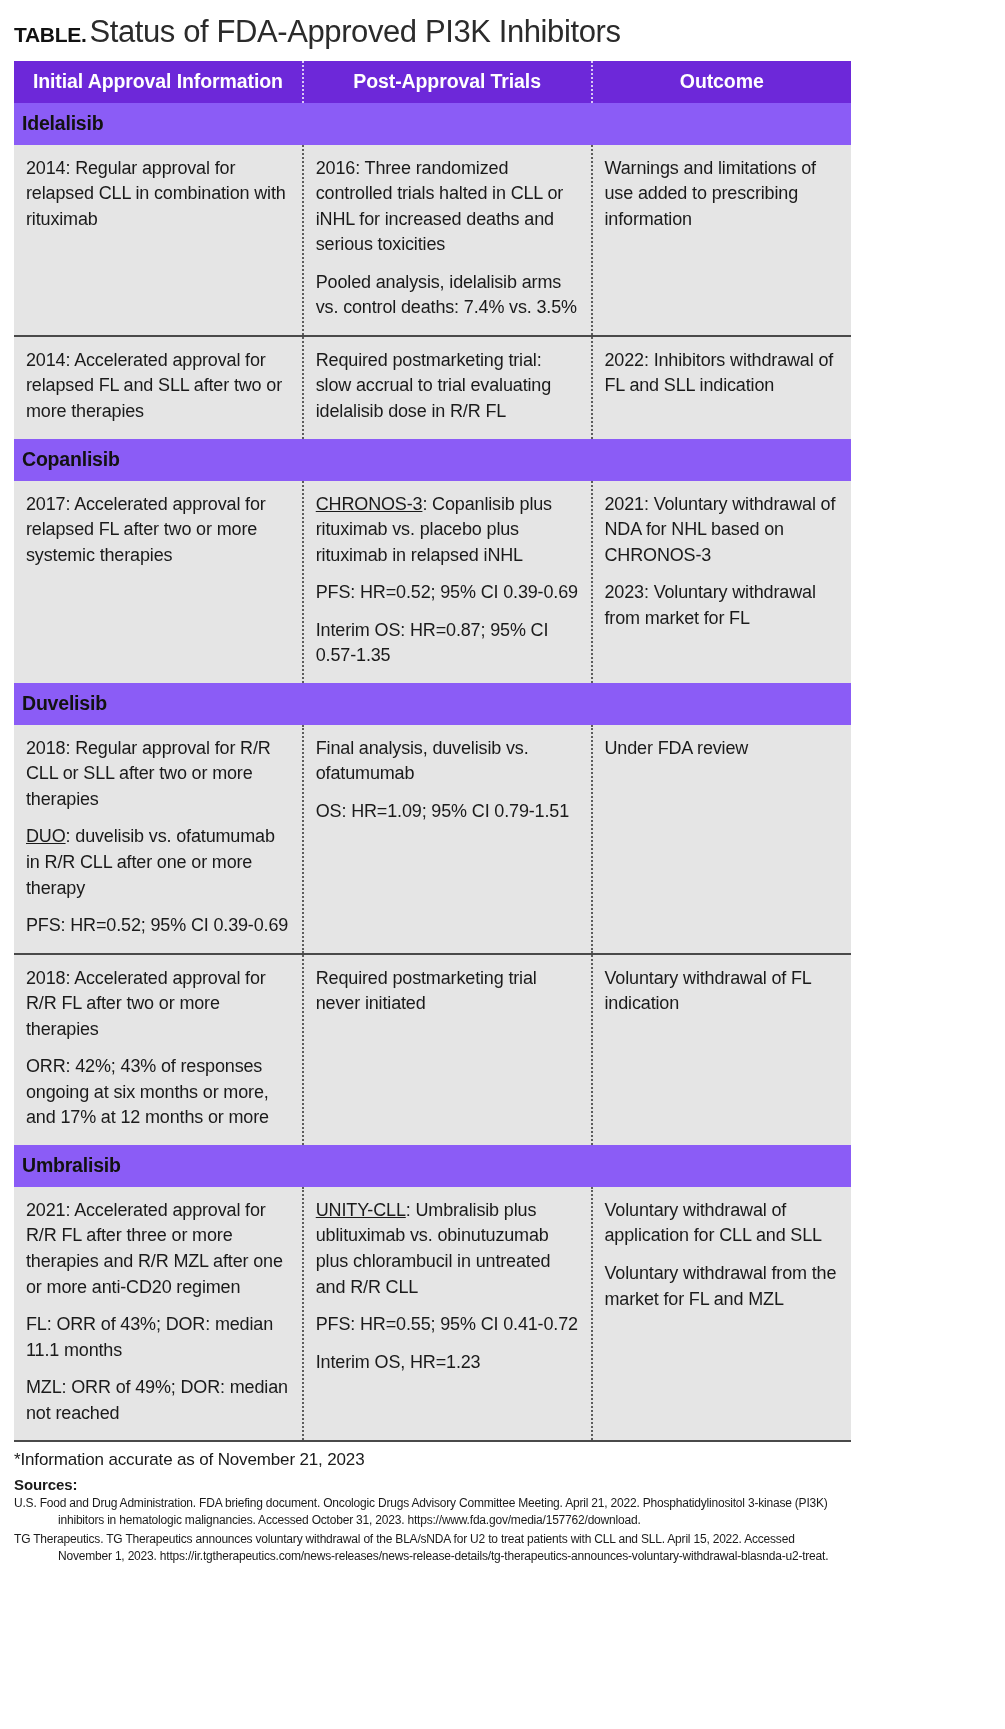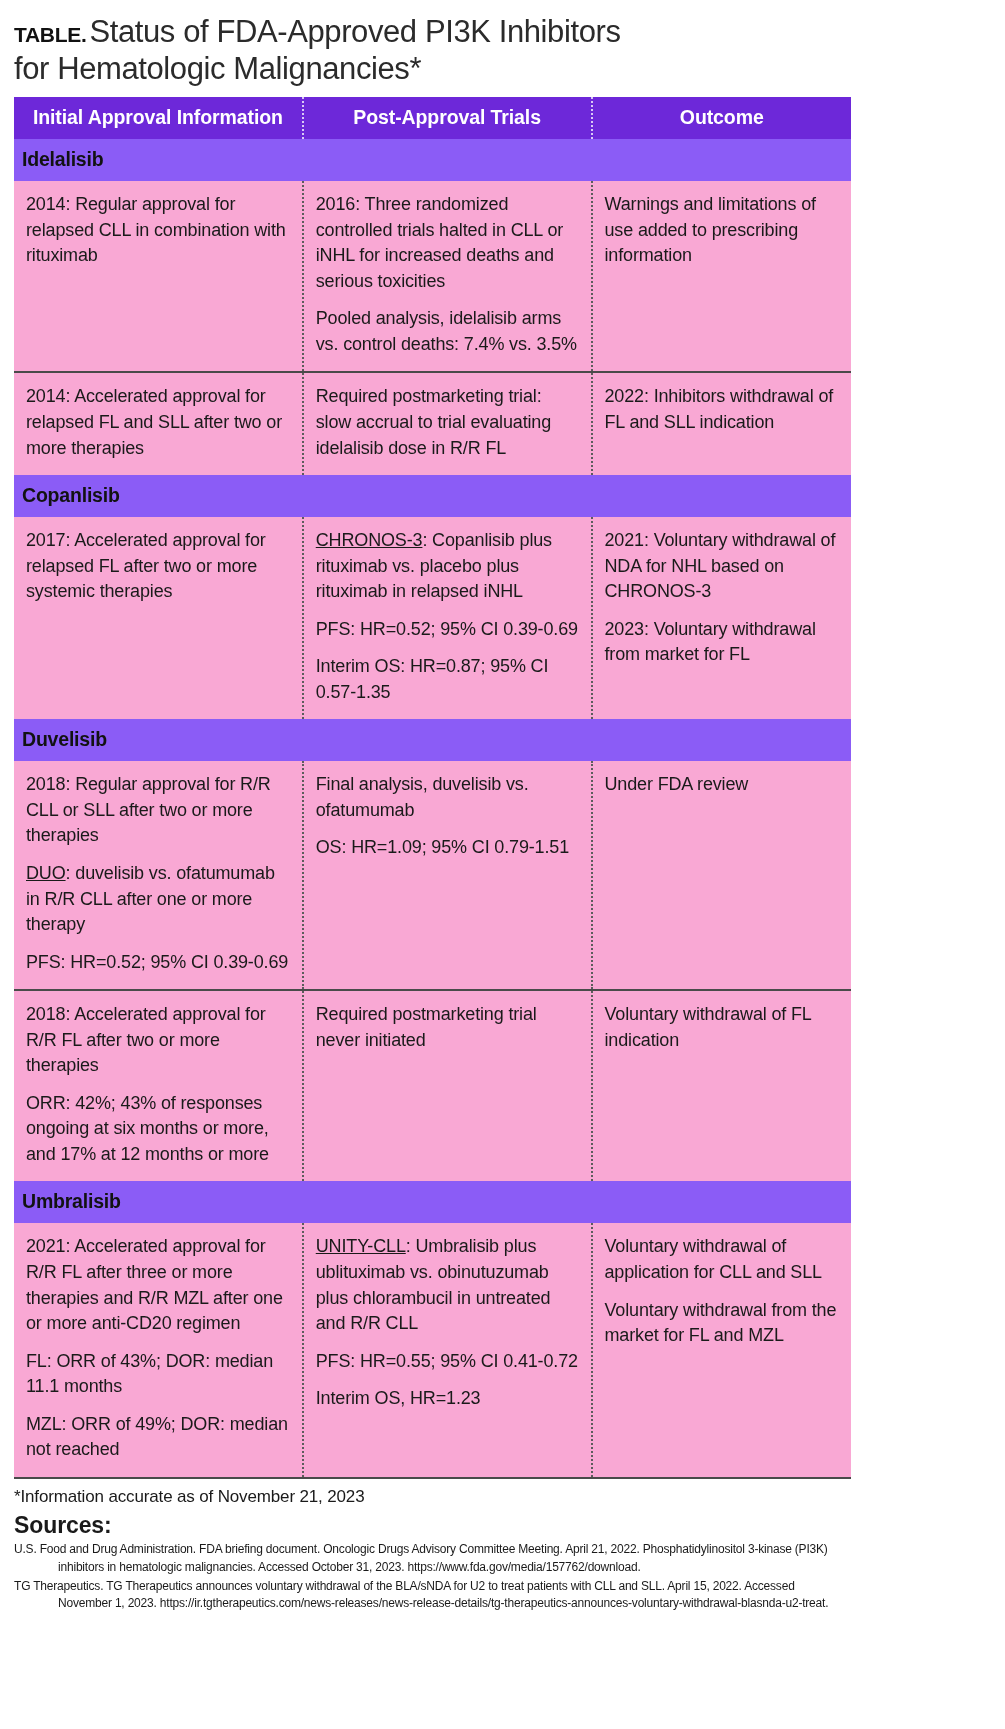--- a/index.html
+++ b/index.html
@@ -77,21 +77,21 @@
     border: none;
   }
 
   tr.data-row td {
     vertical-align: top;
     padding: 11px 12px 14px 12px;
     font-size: 18px;
     line-height: 1.42;
     letter-spacing: -0.15px;
     color: #1a1a1a;
-    background: #f9a8d4;
+    background: #e5e5e5;
   }
   tr.data-row td.sep-l {
     border-left: 2px dotted #5c5c5c;
   }
   tr.data-row.rule-top td {
     border-top: 2.5px solid #4a4a4a;
   }
 
   .para { margin: 0 0 12px 0; }
   .para:last-child { margin-bottom: 0; }
@@ -102,21 +102,21 @@
     border-top: 2.5px solid #4a4a4a;
     margin: 0 0 6px 0;
   }
   .footnote {
     font-size: 17px;
     line-height: 1.45;
     letter-spacing: -0.15px;
     margin: 2px 0 2px 0;
   }
   .sources-label {
-    font-size: 23px;
+    font-size: 15px;
     font-weight: bold;
     margin: 3px 0 2px 0;
     letter-spacing: -0.1px;
   }
   .source-item {
     font-size: 12px;
     line-height: 1.46;
     letter-spacing: -0.2px;
     margin: 0 0 1px 0;
     padding-left: 44px;
@@ -124,23 +124,20 @@
   }
 </style>
 </head>
 <body>
 
 <div class="page">
 
   <div class="title-block">
     <span class="title-line">
       <span class="table-label">TABLE.</span><span class="title-text">Status of FDA-Approved PI3K Inhibitors</span>
-    </span>
-    <span class="title-line">
-      <span class="title-text">for Hematologic Malignancies*</span>
     </span>
   </div>
 
   <table class="pi3k">
     <colgroup>
         <col class="c1">
         <col class="c2">
         <col class="c3">
       </colgroup>
     <thead>

